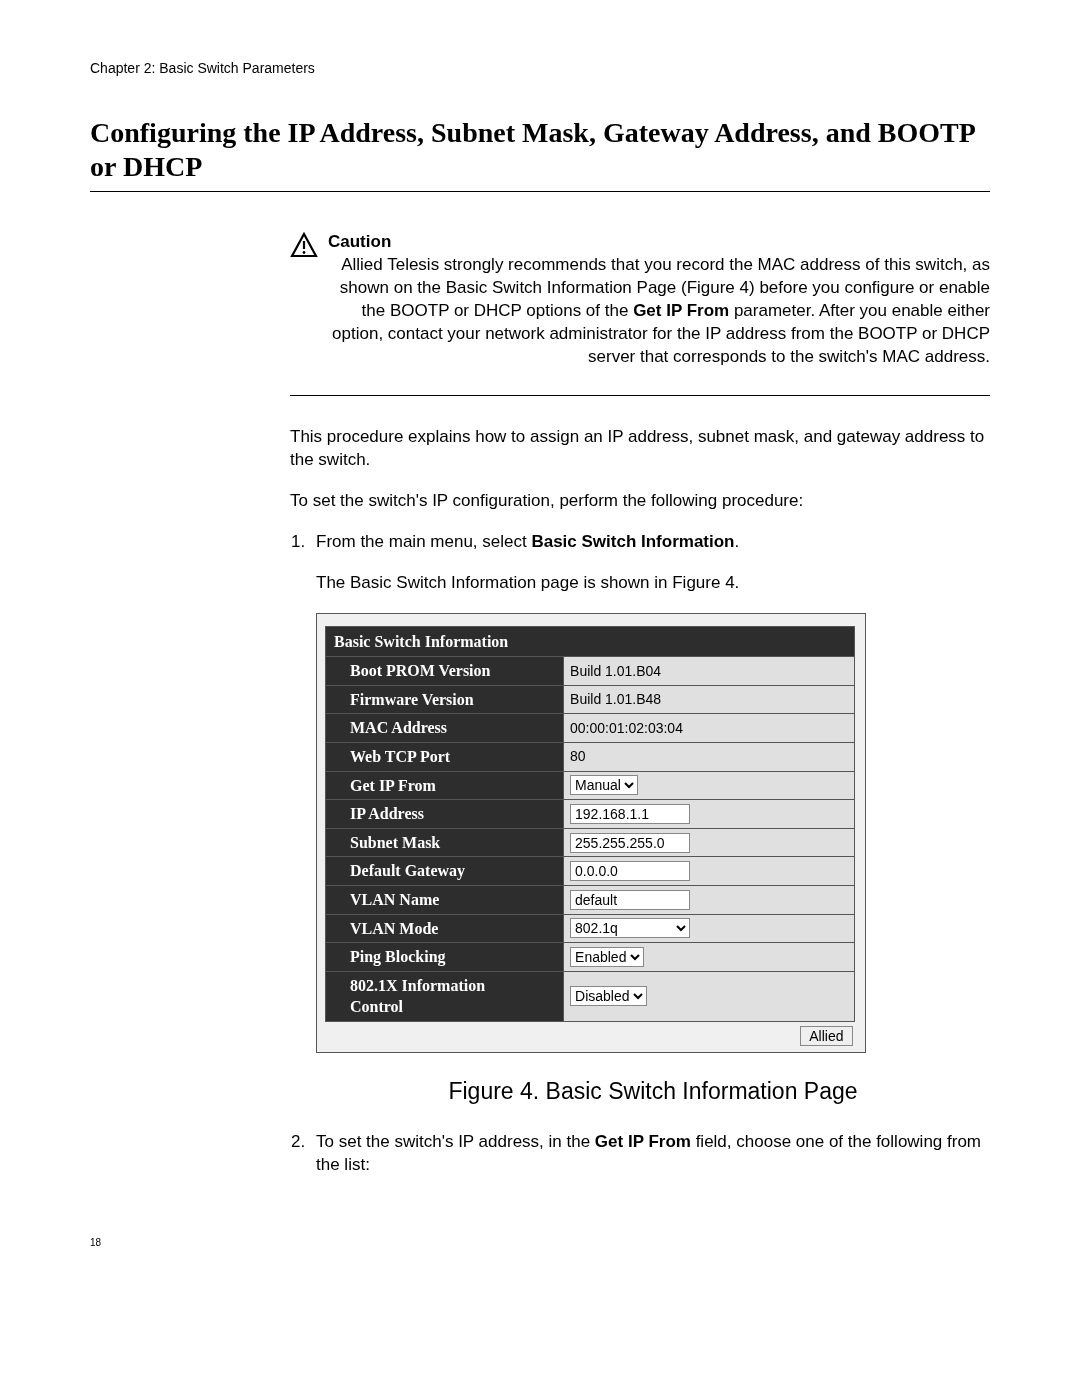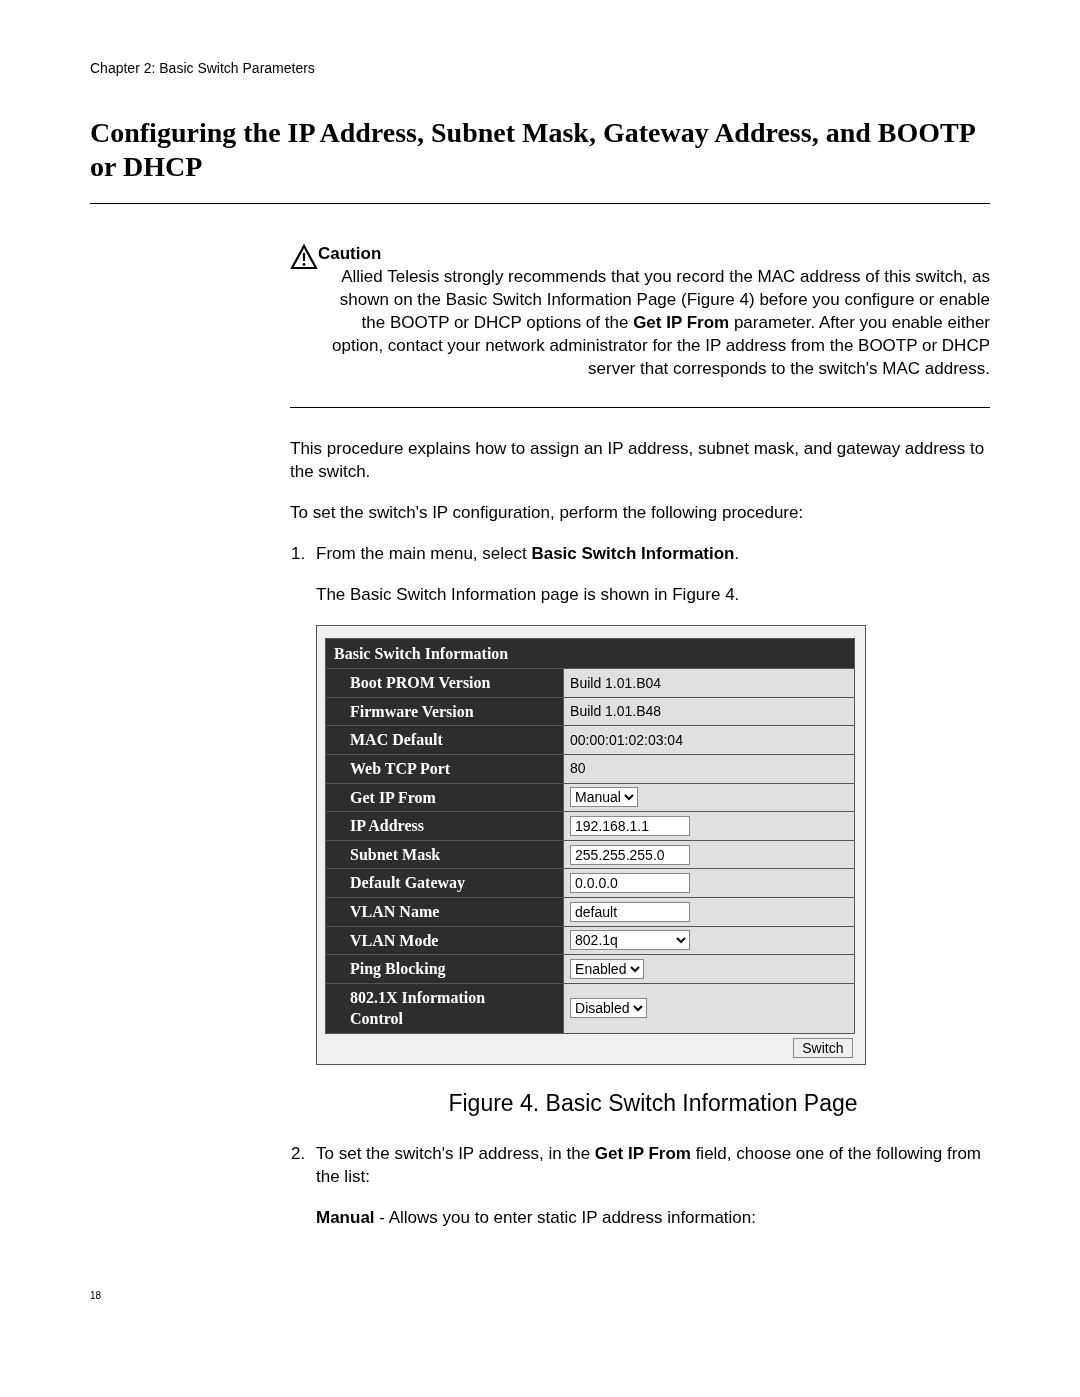--- a/index.html
+++ b/index.html
@@ -13,34 +13,35 @@
     box-sizing: border-box;
   }
   .page-header {
     font-size: 14px;
     margin-bottom: 40px;
   }
   h1 {
     font-family: "Times New Roman", Times, serif;
     font-weight: bold;
     font-size: 28px;
-    margin: 0 0 20px 0;
+    margin: 0 0 8px 0;
     line-height: 1.2;
   }
   .section-rule {
     border: none;
     border-top: 1.5px solid #000;
     margin: 6px 0 40px 0;
   }
   .content {
     margin-left: 200px;
   }
   .caution-box {
     display: flex;
     align-items: flex-start;
+    gap: 10px;
     margin-bottom: 26px;
   }
   .caution-icon {
     flex: 0 0 auto;
   }
   .caution-title {
     font-weight: bold;
     margin-bottom: 2px;
   }
   .caution-text {
@@ -192,21 +193,21 @@
                 </tr>
             <tr>
               <td class="label">Boot PROM Version</td>
               <td class="value">Build 1.01.B04</td>
             </tr>
             <tr>
               <td class="label">Firmware Version</td>
               <td class="value">Build 1.01.B48</td>
             </tr>
             <tr>
-              <td class="label">MAC Default</td>
+              <td class="label">MAC Address</td>
               <td class="value">00:00:01:02:03:04</td>
             </tr>
             <tr>
               <td class="label">Web TCP Port</td>
               <td class="value">80</td>
             </tr>
             <tr>
               <td class="label">Get IP From</td>
               <td class="value">
                 <select>
@@ -249,33 +250,30 @@
             <tr>
               <td class="label">802.1X Information Control</td>
               <td class="value">
                 <select>
                   <option>Disabled</option>
                 </select>
               </td>
             </tr>
             <tr class="apply-row">
               <td colspan="2">
-                <button class="apply-btn">Switch</button>
+                <button class="apply-btn">Allied</button>
               </td>
             </tr>
           </tbody>
             </table>
         </div>
         <div class="figure-caption">Figure 4. Basic Switch Information Page</div>
       </div>
     </li>
 
     <li>
       <span>To set the switch's IP address, in the </span><span class="bold">Get IP From</span><span> field, choose one of the following from the list:</span>
-      <p class="step-sub">
-        <span class="bold">Manual</span><span> - Allows you to enter static IP address information:</span>
-      </p>
     </li>
   </ol>
 
 </div>
 
 <div class="page-number">18</div>
 
 </body></html>

